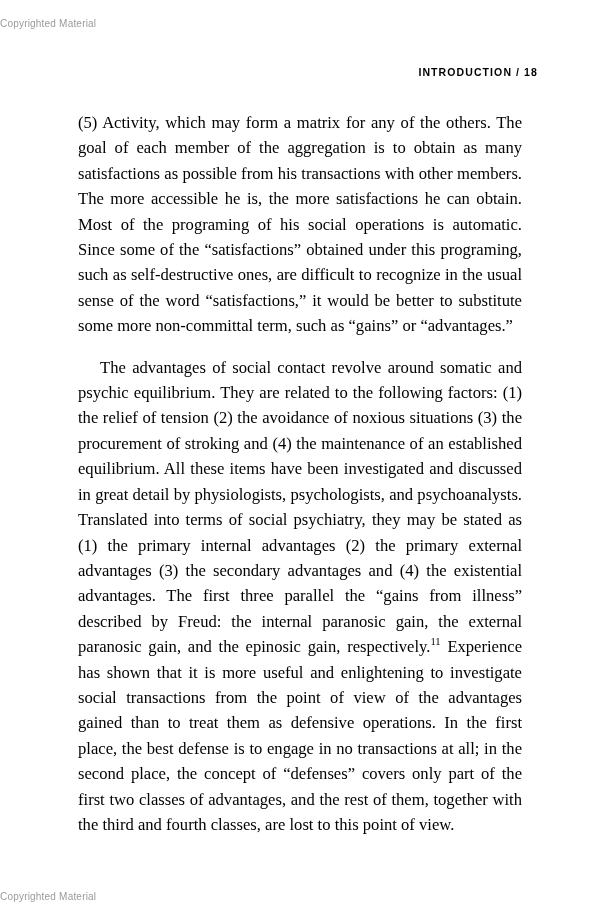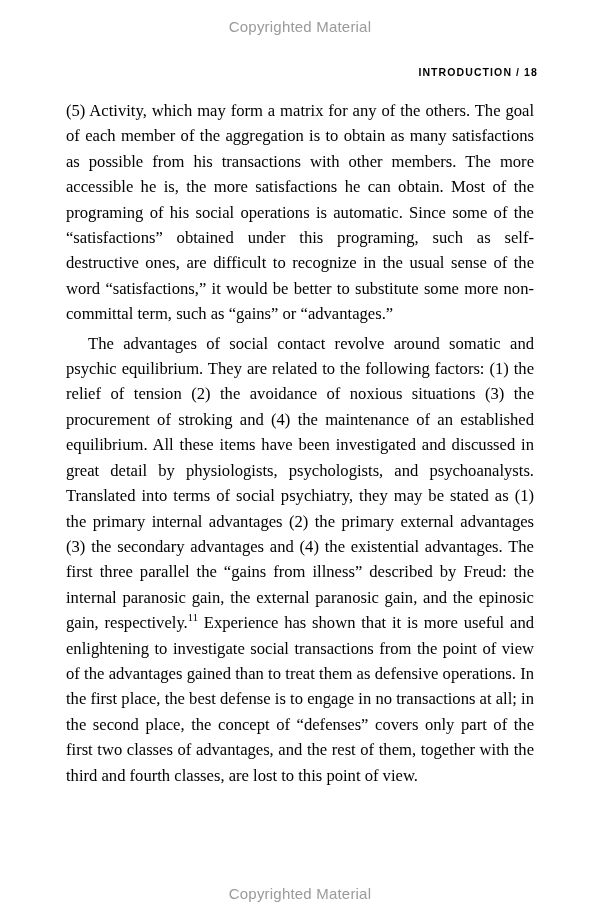--- a/index.html
+++ b/index.html
@@ -18,23 +18,23 @@
   .page {
     position: relative;
     width: 600px;
     height: 920px;
     box-sizing: border-box;
   }
   .watermark {
     position: absolute;
     left: 0;
     width: 100%;
-    text-align: center;
+    text-align: left;
     font-family: "Liberation Sans", sans-serif;
-    font-size: 15px;
+    font-size: 10px;
     color: #9a9a9a;
     letter-spacing: 0.2px;
   }
   .watermark-top { top: 18px; }
   .watermark-bottom { bottom: 18px; }
 
   .running-head {
     position: absolute;
     top: 66px;
     right: 62px;
@@ -50,21 +50,21 @@
     top: 94px;
     left: 62px;
     width: 476px;
     font-size: 16.6px;
     line-height: 25.4px;
     text-align: justify;
     text-justify: inter-word;
     color: #000;
   }
   .body-text p {
-    margin: 4px;
+    margin: 16px;
     text-indent: 0;
   }
   .body-text p.indent {
     text-indent: 22px;
   }
   sup {
     font-size: 64%;
     vertical-align: super;
     line-height: 0;
   }

